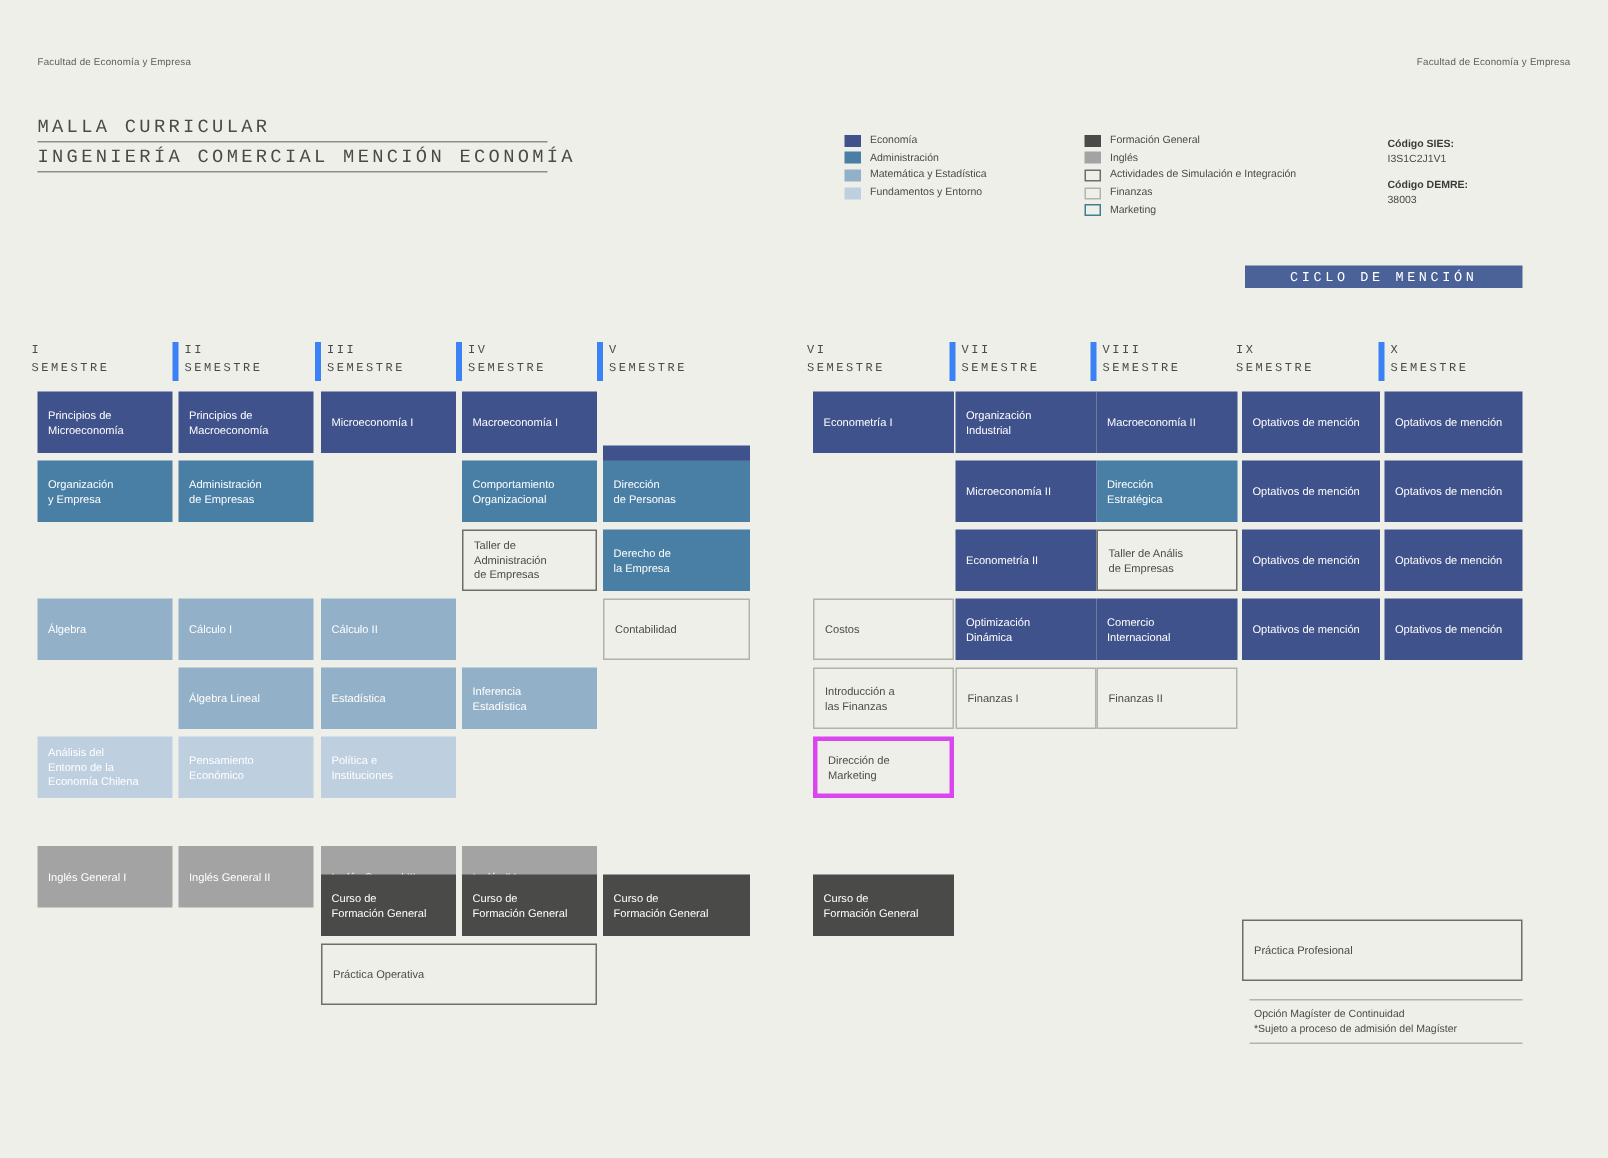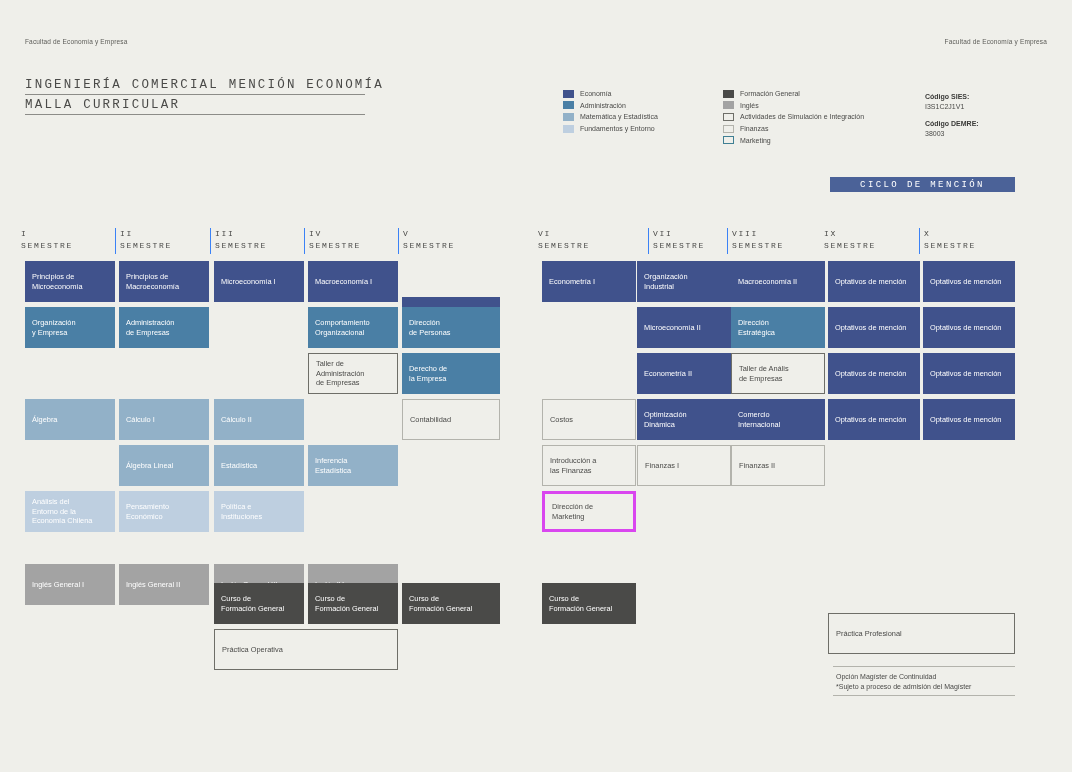--- a/index.html
+++ b/index.html
@@ -52,21 +52,21 @@
   #cycle-lic{left:25px;top:199px;width:803px;}
   #cycle-men{left:830px;top:177px;width:185px;}
 
   
   .sem-head{
     position:absolute;top:228px;
     font-family:"Liberation Mono", monospace;
     font-size:8px;letter-spacing:1.7px;color:#4a4a48;
     line-height:1.45;white-space:nowrap;
     padding-left:4px;
-    border-left:1px solid #3b82f6;
+    border-left:4px solid #3b82f6;
     height:26px;
   }
   .sem-head.noline{border-left:none;padding-left:0;}
 
   
   .box{
     position:absolute;box-sizing:border-box;
     font-size:7.4px;line-height:1.32;
     padding:6px 7px;display:flex;align-items:center;
     white-space:pre-line;
@@ -90,22 +90,22 @@
 </style>
 </head>
 <body>
 
 <div class="page">
 
   <div class="runhead left">Facultad de Economía y Empresa</div>
   <div class="runhead right">Facultad de Economía y Empresa</div>
 
   <div class="title-block">
+    <div class="title-line">MALLA CURRICULAR</div>
     <div class="title-line">INGENIERÍA COMERCIAL MENCIÓN ECONOMÍA</div>
-    <div class="title-line">MALLA CURRICULAR</div>
   </div>
 
   <div class="legend col1" id="legend-col1">
       <div class="legend-row">
         <span class="sw" style="background: rgb(64, 82, 140);"></span>
         <span>Economía</span>
       </div>
       <div class="legend-row">
         <span class="sw" style="background: rgb(74, 127, 165);"></span>
         <span>Administración</span>
@@ -169,21 +169,21 @@
         <div>SEMESTRE</div>
       </div>
       <div class="sem-head" style="left: 398px; top: 228px;">
         <div>V</div>
         <div>SEMESTRE</div>
       </div>
       <div class="sem-head noline" style="left: 538px; top: 228px;">
         <div>VI</div>
         <div>SEMESTRE</div>
       </div>
-      <div class="sem-head" style="left: 648px; top: 228px;">
+      <div class="sem-head" style="left: 633px; top: 228px;">
         <div>VII</div>
         <div>SEMESTRE</div>
       </div>
       <div class="sem-head" style="left: 727px; top: 228px;">
         <div>VIII</div>
         <div>SEMESTRE</div>
       </div>
       <div class="sem-head noline" style="left: 824px; top: 228px;">
         <div>IX</div>
         <div>SEMESTRE</div>

